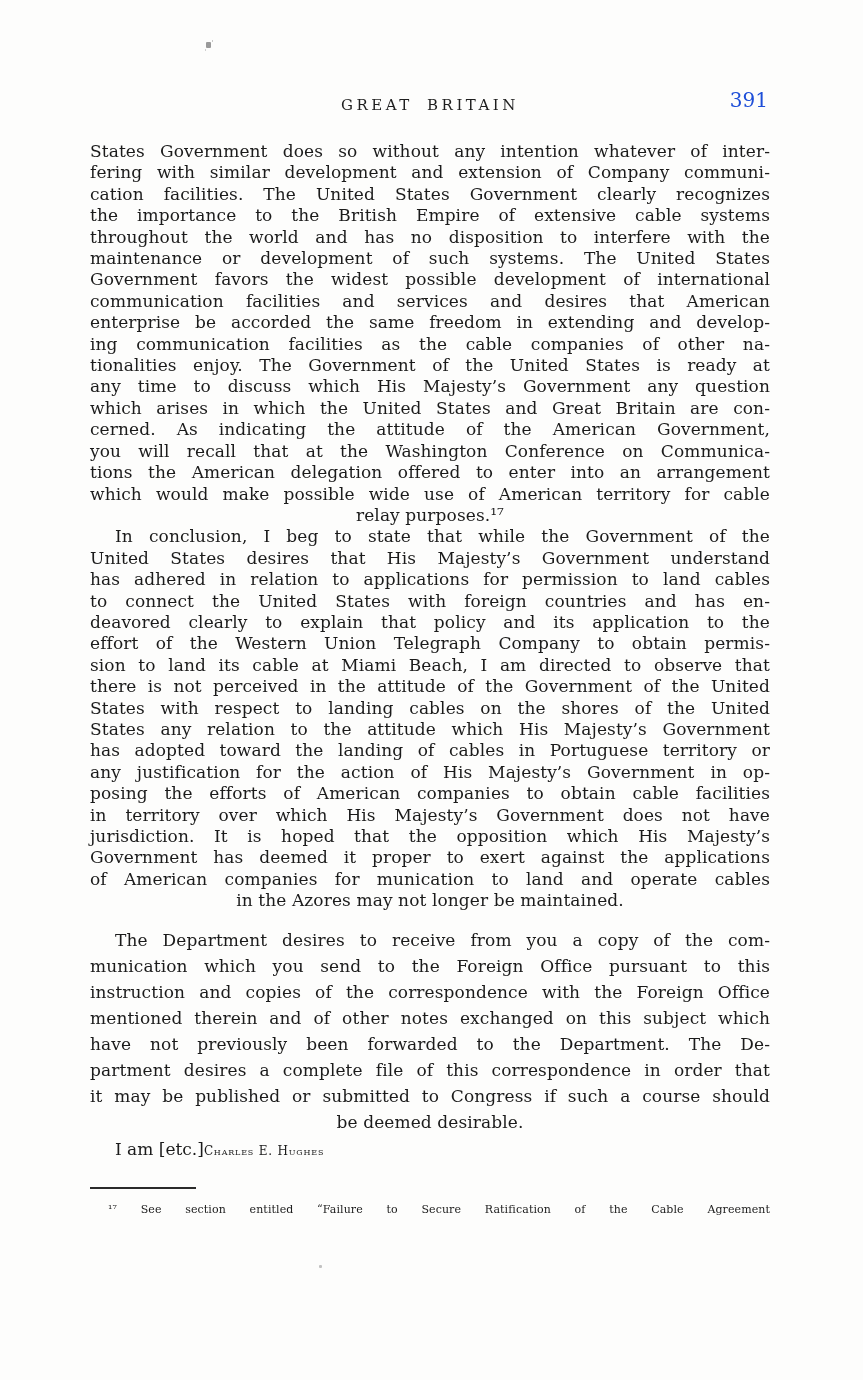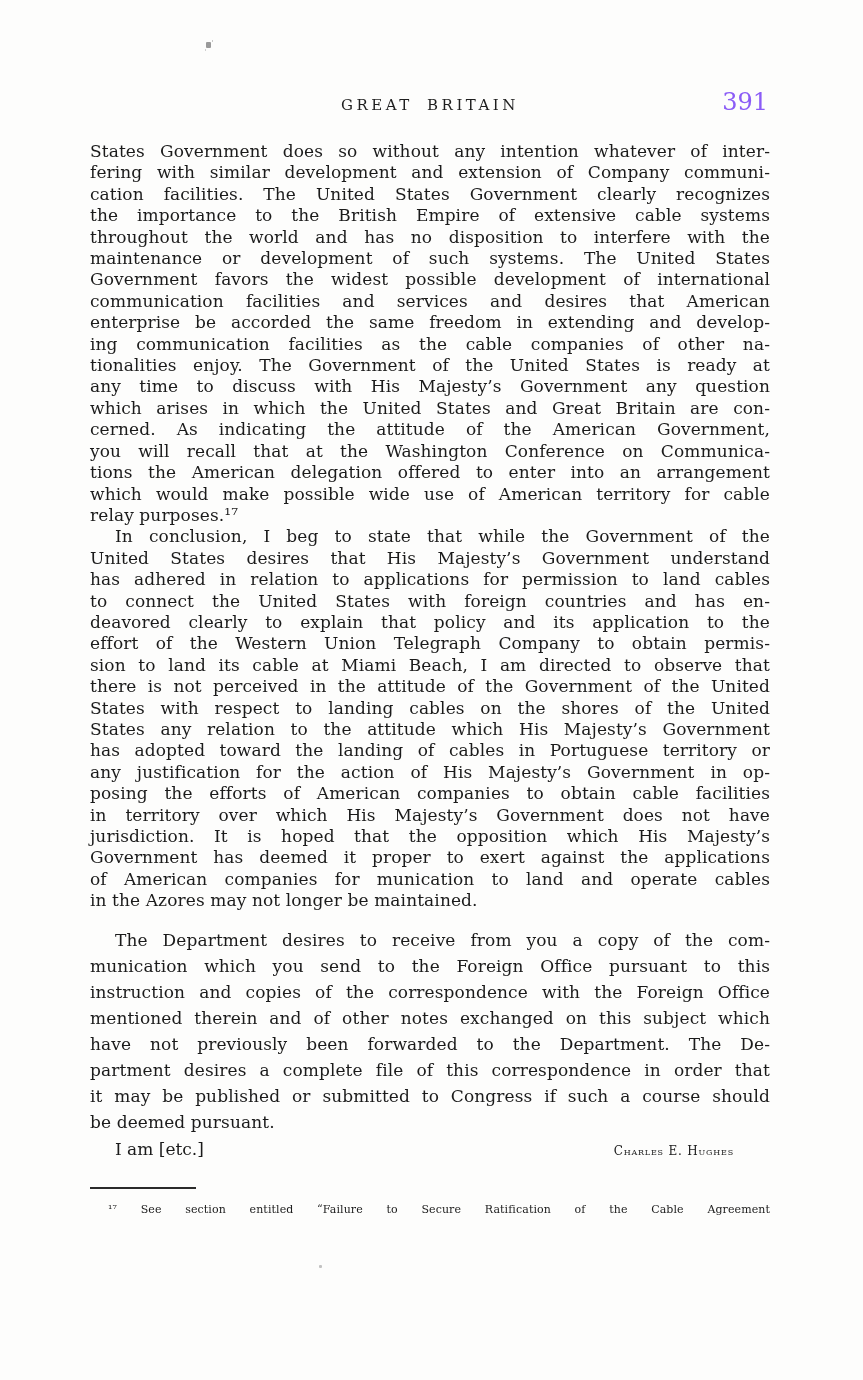--- a/index.html
+++ b/index.html
@@ -25,45 +25,45 @@
     left: 0; right: 0; top: 4px;
     text-align: center;
     font-size: 15px;
     letter-spacing: 3.5px;
     word-spacing: 6px;
     color: #1e1e1e;
   }
   .page-number {
     position: absolute;
     right: 2px; top: -4px;
-    font-size: 24px;
-    color: #8b5cf6;
+    font-size: 20px;
+    color: #1d4ed8;
   }
   .letter-body {
     position: absolute;
     left: 90px; top: 141px; width: 680px;
     font-size: 17px;
   }
   .para { margin: 0; }
   .para.tight { line-height: 21.4px; }
   .para.loose { line-height: 26px; }
   .para.gap-before { margin-top: 15px; }
   .line {
     text-align: justify;
     text-align-last: justify;
     letter-spacing: 0.1px;
   }
   .line-last {
-    text-align: left;
+    text-align: center;
     text-align-last: auto;
   }
   .para.indent .line:first-child { text-indent: 25px; }
   .closing-row {
     display: flex;
-    justify-content: space-between;
+    justify-content: flex-start;
     align-items: baseline;
     margin-top: 1px;
     line-height: 26px;
   }
   .salutation { padding-left: 25px; font-size: 17px; }
   .signature {
     font-variant: small-caps;
     font-size: 12px;
     letter-spacing: 0.8px;
     padding-right: 36px;
@@ -101,21 +101,21 @@
         <div class="line">fering with similar development and extension of Company communi-</div>
         <div class="line">cation facilities. The United States Government clearly recognizes</div>
         <div class="line">the importance to the British Empire of extensive cable systems</div>
         <div class="line">throughout the world and has no disposition to interfere with the</div>
         <div class="line">maintenance or development of such systems. The United States</div>
         <div class="line">Government favors the widest possible development of international</div>
         <div class="line">communication facilities and services and desires that American</div>
         <div class="line">enterprise be accorded the same freedom in extending and develop-</div>
         <div class="line">ing communication facilities as the cable companies of other na-</div>
         <div class="line">tionalities enjoy. The Government of the United States is ready at</div>
-        <div class="line">any time to discuss with His Majesty’s Government any question</div>
+        <div class="line">any time to discuss which His Majesty’s Government any question</div>
         <div class="line">which arises in which the United States and Great Britain are con-</div>
         <div class="line">cerned. As indicating the attitude of the American Government,</div>
         <div class="line">you will recall that at the Washington Conference on Communica-</div>
         <div class="line">tions the American delegation offered to enter into an arrangement</div>
         <div class="line">which would make possible wide use of American territory for cable</div>
         <div class="line line-last">relay purposes.¹⁷</div>
       </div>
     <div class="para tight indent">
         <div class="line">In conclusion, I beg to state that while the Government of the</div>
         <div class="line">United States desires that His Majesty’s Government understand</div>
@@ -137,21 +137,21 @@
         <div class="line line-last">in the Azores may not longer be maintained.</div>
       </div>
     <div class="para loose indent gap-before">
         <div class="line">The Department desires to receive from you a copy of the com-</div>
         <div class="line">munication which you send to the Foreign Office pursuant to this</div>
         <div class="line">instruction and copies of the correspondence with the Foreign Office</div>
         <div class="line">mentioned therein and of other notes exchanged on this subject which</div>
         <div class="line">have not previously been forwarded to the Department. The De-</div>
         <div class="line">partment desires a complete file of this correspondence in order that</div>
         <div class="line">it may be published or submitted to Congress if such a course should</div>
-        <div class="line line-last">be deemed pursuant.</div>
+        <div class="line line-last">be deemed desirable.</div>
       </div>
 
     <div class="closing-row">
       <span class="salutation">I am [etc.]</span>
       <span class="signature">Charles E. Hughes</span>
     </div>
   </div>
 
   <div class="footnote-rule"></div>
 

